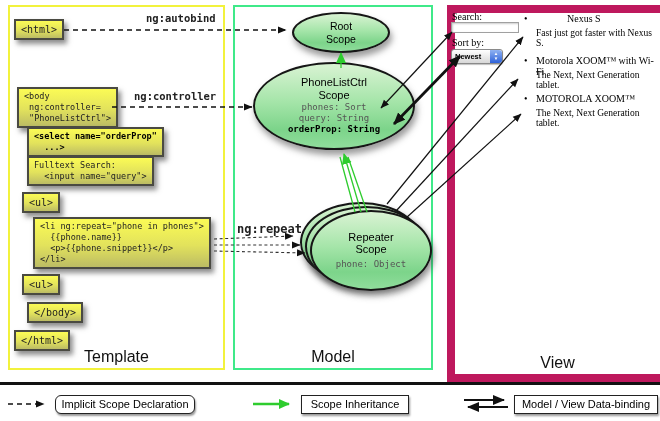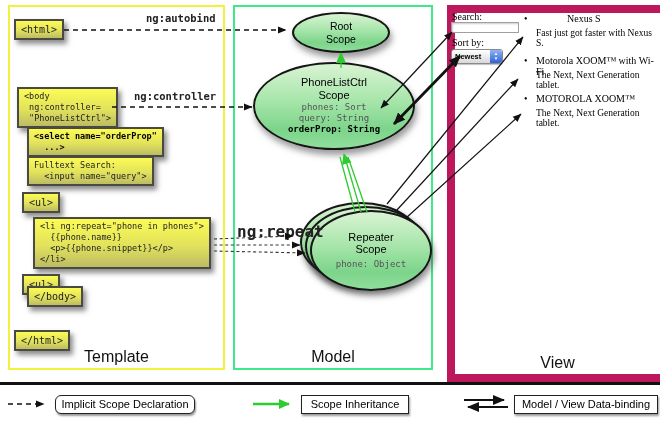--- a/index.html
+++ b/index.html
@@ -83,26 +83,26 @@
   <div class="codebox bold" style="left:27px;top:127px;">&lt;select name="orderProp"
   ...&gt;</div>
   <div class="codebox" style="left:27px;top:156px;">Fulltext Search:
   &lt;input name="query"&gt;</div>
   <div class="codebox single" style="left:22px;top:192px;">&lt;ul&gt;</div>
   <div class="codebox" style="left:33px;top:217px;">&lt;li ng:repeat="phone in phones"&gt;
   {{phone.name}}
   &lt;p&gt;{{phone.snippet}}&lt;/p&gt;
 &lt;/li&gt;</div>
   <div class="codebox single" style="left:22px;top:274px;">&lt;ul&gt;</div>
-  <div class="codebox single" style="left:27px;top:286px;">&lt;/body&gt;</div>
+  <div class="codebox single" style="left:27px;top:302px;">&lt;/body&gt;</div>
   <div class="codebox single" style="left:14px;top:330px;">&lt;/html&gt;</div>
 
   <div class="nglabel" style="left:146px;top:12px;">ng:autobind</div>
   <div class="nglabel" style="left:134px;top:90px;">ng:controller</div>
-  <div class="nglabel" style="left:237px;top:222px;font-size:16px;">ng:repeat</div>
+  <div class="nglabel" style="left:237px;top:222px;font-size:12px;">ng:repeat</div>
 
   <div class="ellipse" id="root-scope">
     <div class="title">Root</div>
     <div class="title">Scope</div>
   </div>
   <div class="ellipse" id="phonelist-scope">
     <div class="title">PhoneListCtrl</div>
     <div class="title">Scope</div>
     <div class="prop">phones: Sort</div>
     <div class="prop">query: String</div>

